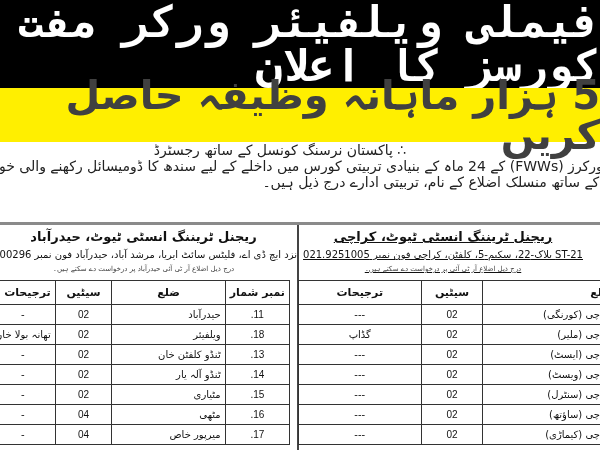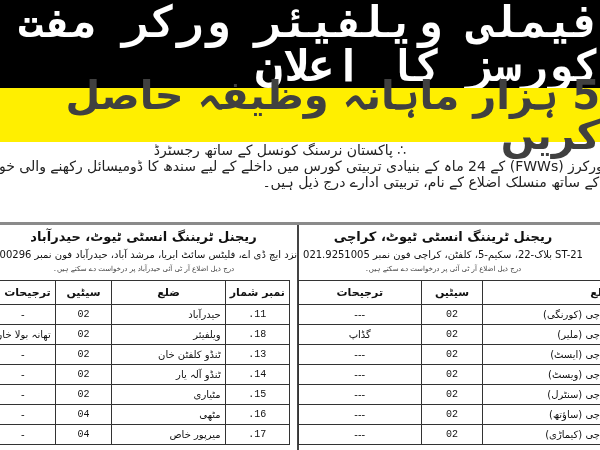--- a/index.html
+++ b/index.html
@@ -43,21 +43,21 @@
     }
     .divider-v {
       position: absolute; left: 297px; top: 225px; width: 2px; height: 225px;
       background: #444;
     }
 
     .panel {
       position: absolute; top: 225px; direction: rtl;
     }
     .panel.left { left: -10px; width: 307px; }
-    .panel.right { left: 299px; width: 288px; }
+    .panel.right { left: 299px; width: 288px; text-decoration: underline; }
 
     .inst-name {
       text-align: center; font-weight: bold; font-size: 13px; height: 20px; line-height: 20px;
       margin-top: 2px;
     }
     .inst-addr {
       text-align: center; font-size: 10px; height: 16px; line-height: 16px; white-space: nowrap;
     }
     .inst-note {
       text-align: center; font-size: 7px; color: #444; height: 12px; line-height: 12px; white-space: nowrap;
@@ -66,21 +66,21 @@
     table.seats {
       border-collapse: collapse; position: absolute; top: 280px; direction: rtl;
       font-size: 10px;
     }
     table.seats.left { left: -10px; width: 300px; }
     table.seats.right { left: 298px; width: 320px; }
     table.seats th, table.seats td {
       border: 1px solid #333; height: 20px; padding: 0 4px; white-space: nowrap; overflow: hidden;
     }
     table.seats th { font-weight: bold; font-size: 11px; height: 24px; text-align: right; }
-    table.seats td.num, table.seats td.seats-col { text-align: center; font-family: Liberation Mono, monospace; }
+    table.seats td.num, table.seats td.seats-col { text-align: center; font-family: Liberation Sans, sans-serif; }
     table.seats td.dist { text-align: right; margin-left: 12px; }
     table.seats td.pref { text-align: center; }
   </style>
 </head>
 <body>
 
 <div class="banner-black">
   <div class="title">فیملی ویلفیئر ورکر مفت کورسز کا اعلان</div>
 </div>
 <div class="banner-yellow">

